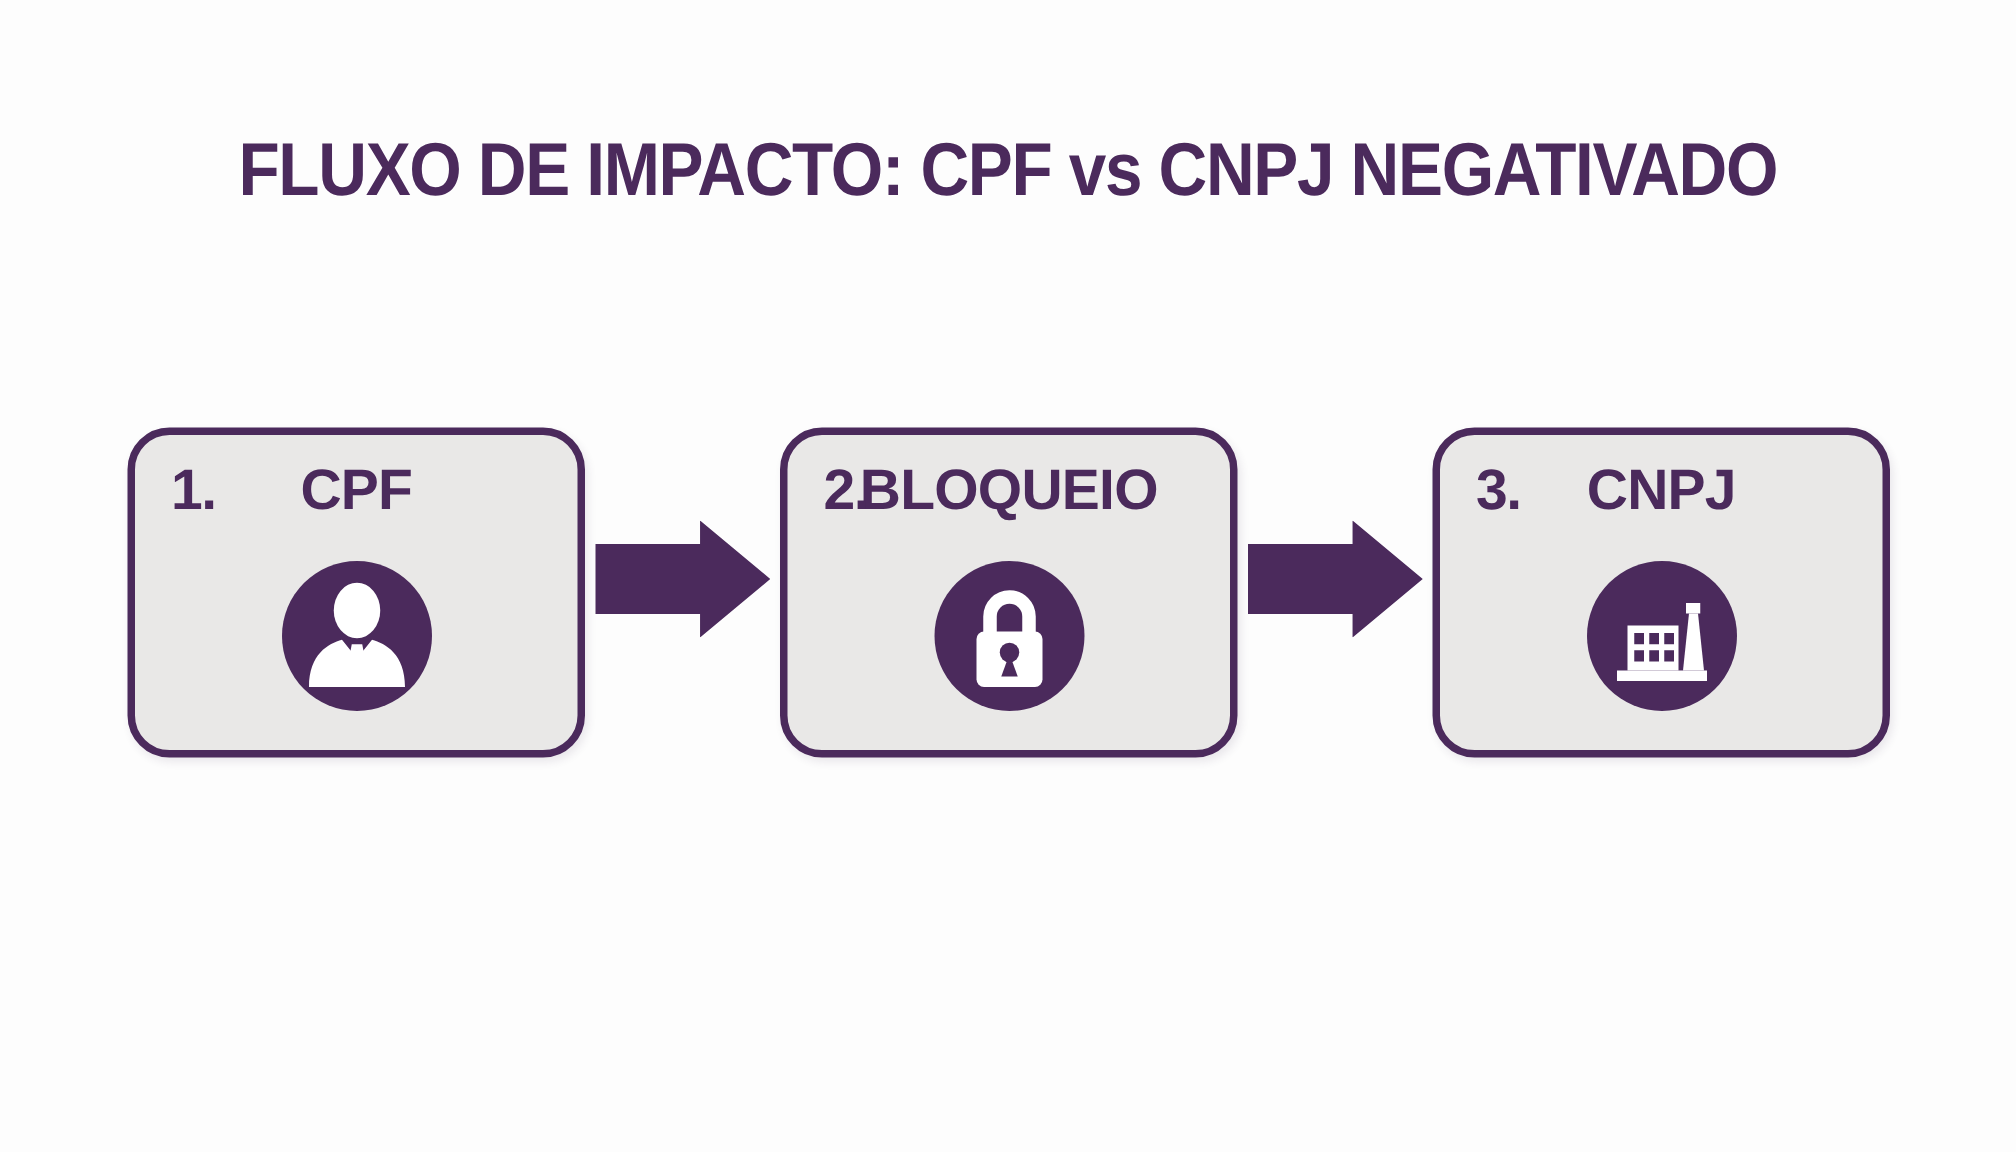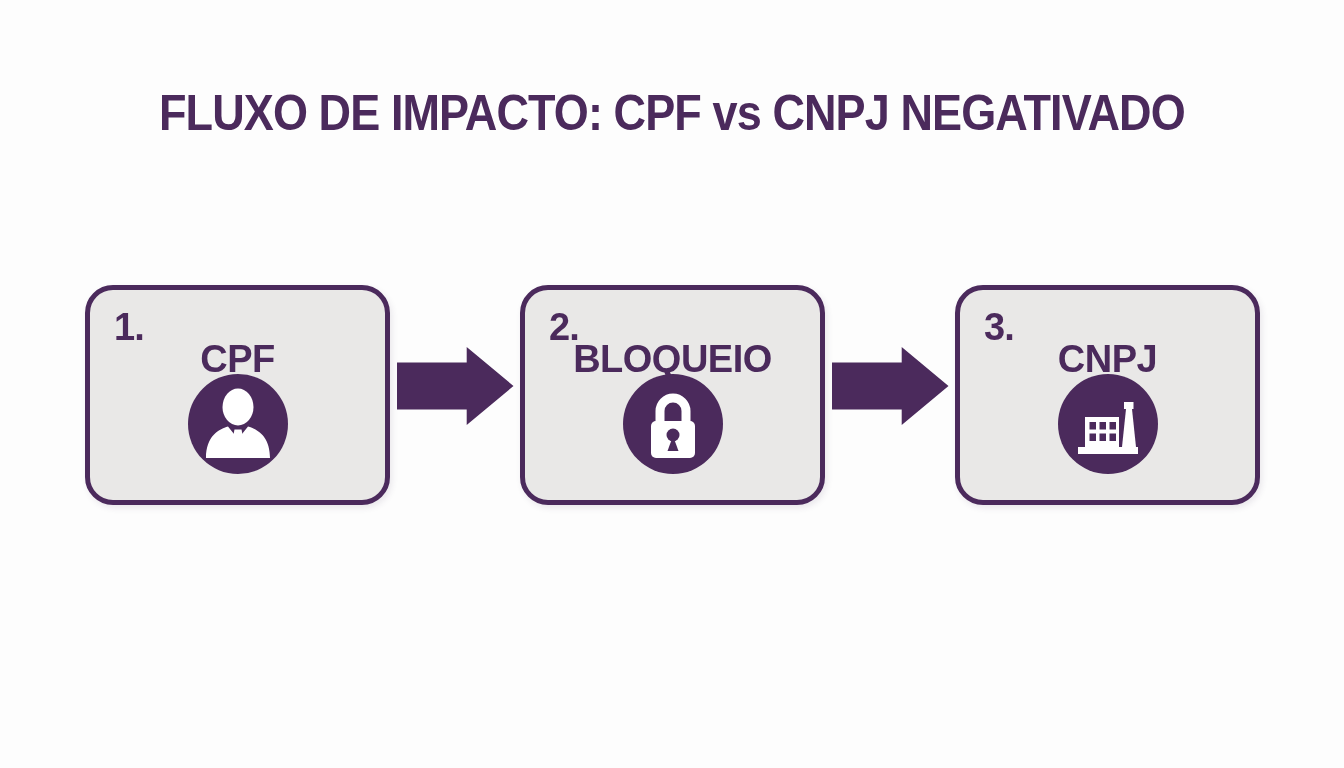--- a/index.html
+++ b/index.html
@@ -46,21 +46,20 @@
   }
   .step-num{
     position:absolute;left:24px;top:0;
     font-size:38px;font-weight:700;color:var(--accent-purple,#4b2a5c);
     letter-spacing:-1px;
   }
   .step-label{
     display:block;width:100%;text-align:center;
     font-size:38px;font-weight:700;color:var(--accent-purple,#4b2a5c);
     letter-spacing:-0.5px;
-    margin-top:32px;
   }
   .icon-circle{
     width:100px;height:100px;border-radius:50%;
     background:var(--accent-purple,#4b2a5c);
     margin-top:24px;
     display:flex;align-items:center;justify-content:center;
   }
   .icon-circle svg{width:100px;height:100px;display:block;}
   .ic-fg{fill:var(--icon-foreground,#ffffff);}
   .ic-bg{fill:var(--accent-purple,#4b2a5c);}

